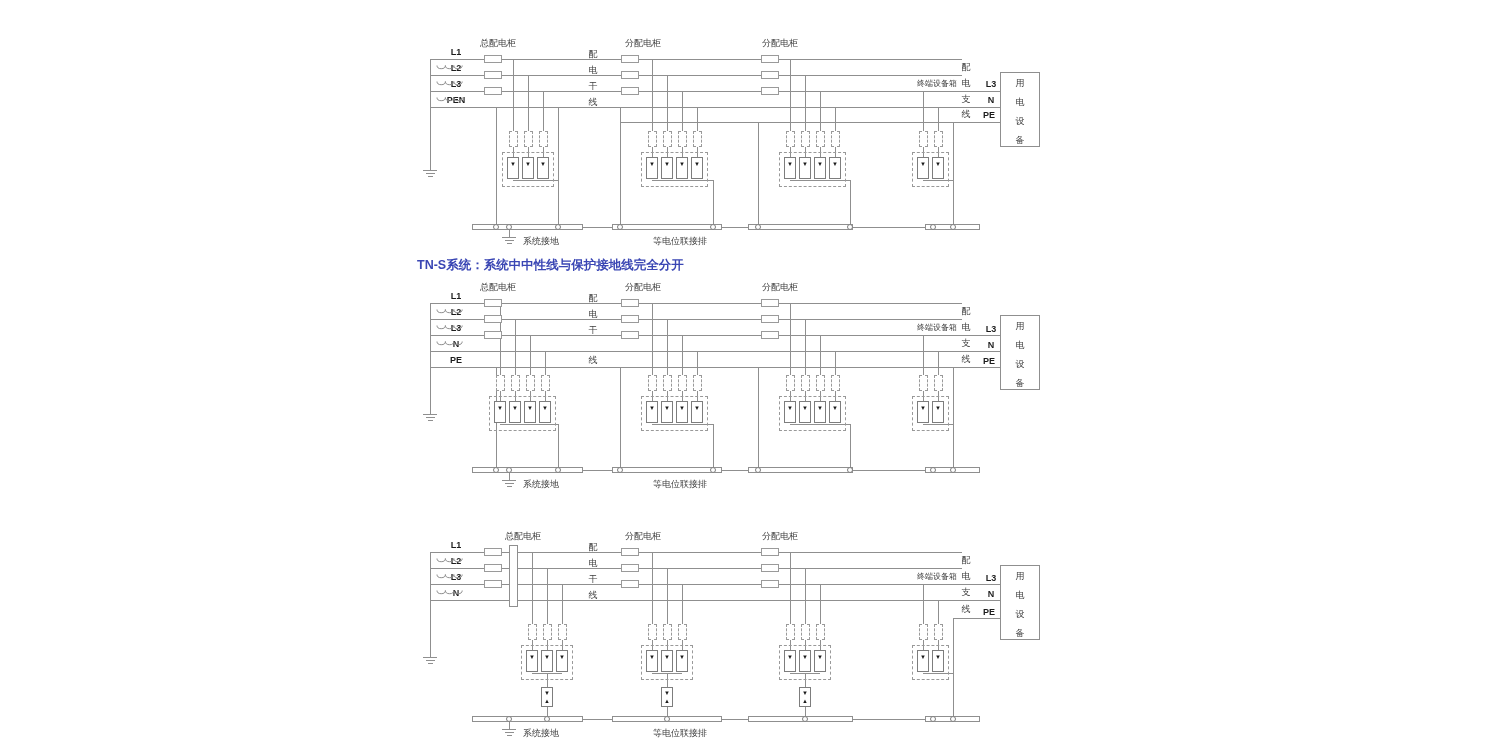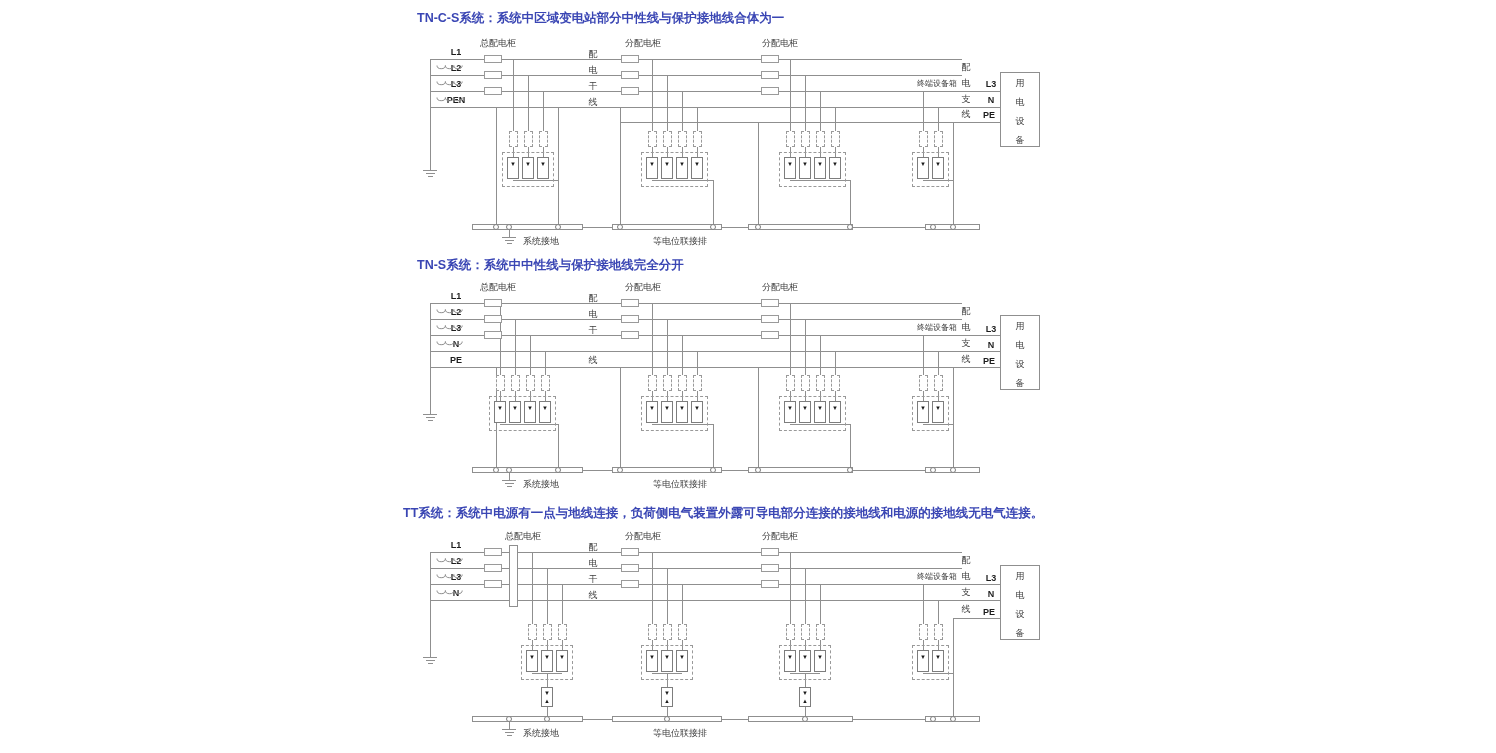--- a/index.html
+++ b/index.html
@@ -24,23 +24,21 @@
   .node{position:absolute;width:6px;height:6px;border:1px solid #7d7d7d;border-radius:50%;
         background:#fff;box-sizing:border-box;}
   .eqbox{position:absolute;width:40px;height:75px;border:1px solid #8f8f8f;background:#fff;box-sizing:border-box;}
   .tallbar{position:absolute;border:1px solid #8f8f8f;background:#fff;box-sizing:border-box;}
   .coil{position:absolute;}
 </style>
 </head>
 <body>
 
 <div class="stage" id="stage">
-  <div class="title title-1">TN-C-S系统：系统中区域变电站部分中性线与保护接地线合体为一</div>
   <div class="title title-2">TN-S系统：系统中中性线与保护接地线完全分开</div>
-  <div class="title title-3">TT系统：系统中电源有一点与地线连接，负荷侧电气装置外露可导电部分连接的接地线和电源的接地线无电气连接。</div>
 <div class="ln" style="left: 430px; top: 59px; width: 532px; height: 1px;"></div>
     <div class="llab" style="left: 456px; top: 52px; transform: translate(-50%, -50%);">L1</div>
     <div class="ln" style="left: 430px; top: 75px; width: 532px; height: 1px;"></div>
     <div class="llab" style="left: 456px; top: 68px; transform: translate(-50%, -50%);">L2</div>
     <div class="ln" style="left: 430px; top: 91px; width: 570px; height: 1px;"></div>
     <div class="llab" style="left: 456px; top: 84px; transform: translate(-50%, -50%);">L3</div>
     <div class="ln" style="left: 430px; top: 107px; width: 570px; height: 1px;"></div>
     <div class="llab" style="left: 456px; top: 100px; transform: translate(-50%, -50%);">PEN</div>
     <div class="ln" style="left: 620px; top: 122px; width: 380px; height: 1px;"></div>
     <div class="ln" style="left: 430px; top: 59px; width: 1px; height: 111px;"></div>

